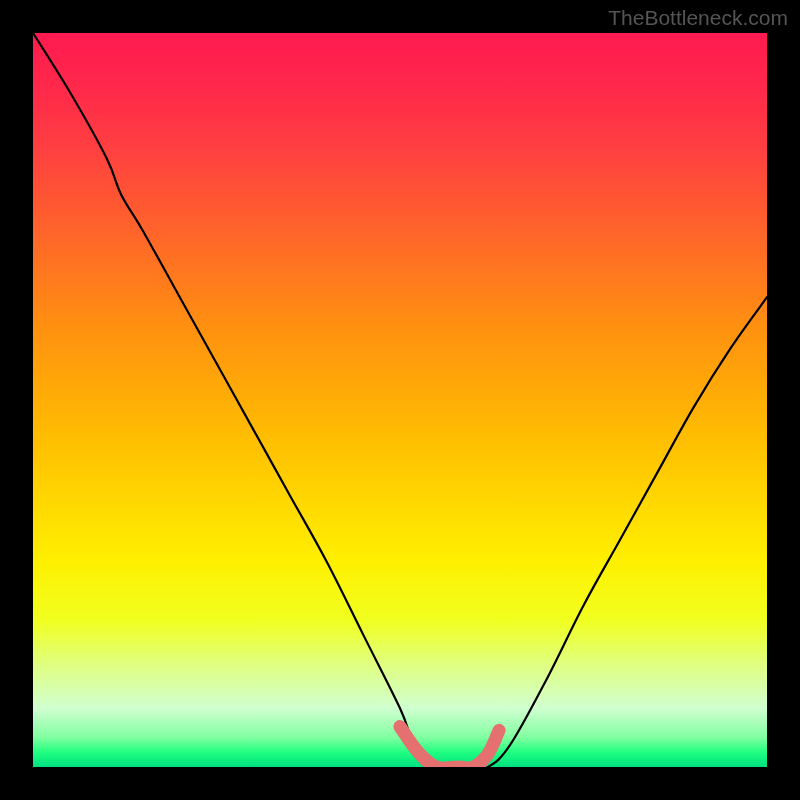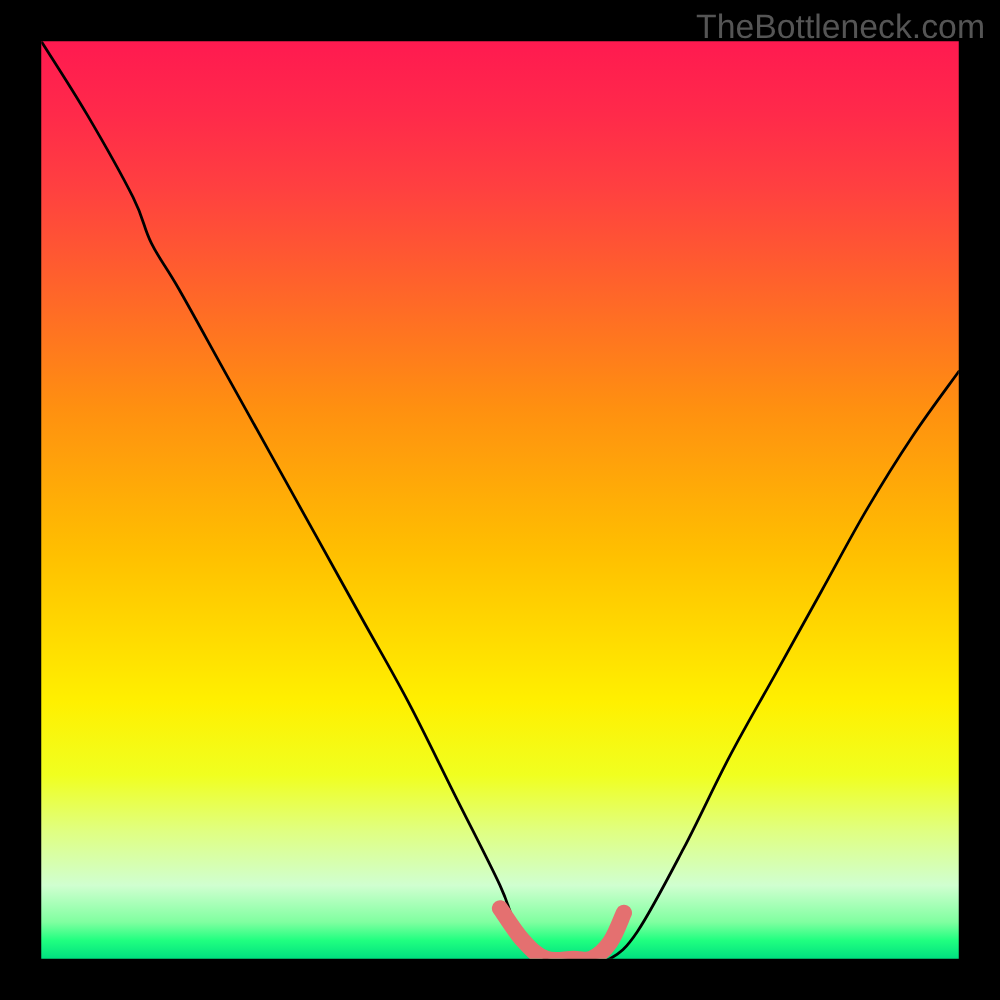--- a/index.html
+++ b/index.html
@@ -13,21 +13,21 @@
       background: #000;
       position: relative;
       overflow: hidden;
       font-family: Arial, sans-serif;
     }
     .watermark {
       position: absolute;
       top: 6px;
       right: 12px;
       color: #555;
-      font-size: 27px;
+      font-size: 21px;
       font-weight: 500;
       z-index: 10;
     }
     .plot-area {
       position: absolute;
       left: 33px;
       top: 33px;
       width: 734px;
       height: 734px;
       background: linear-gradient(to bottom,

